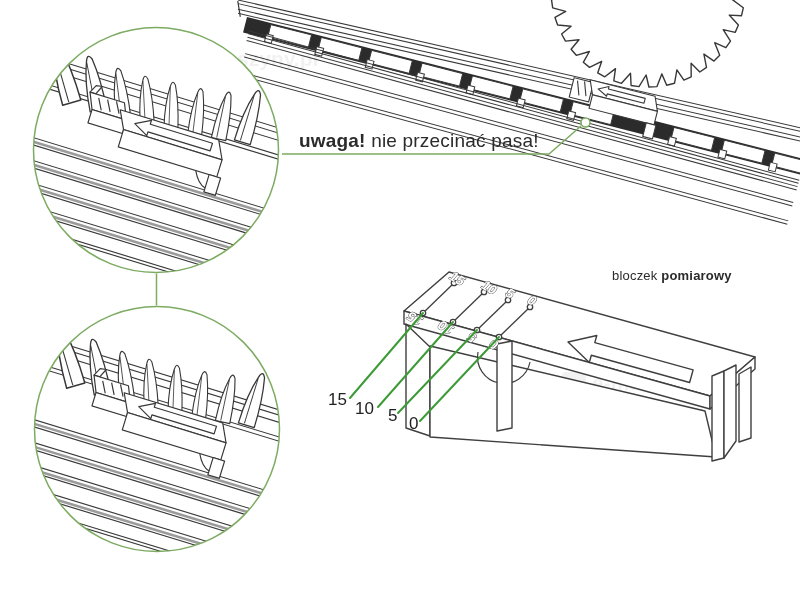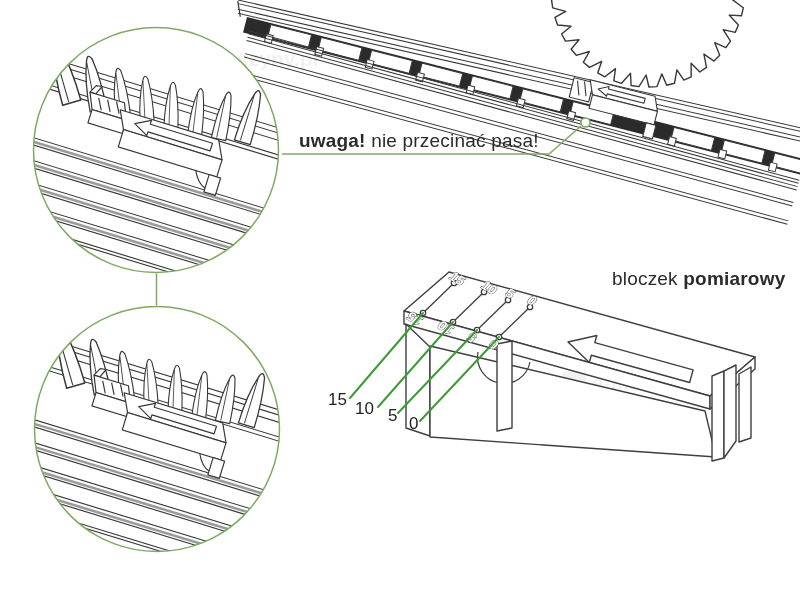--- a/index.html
+++ b/index.html
@@ -2,21 +2,21 @@
 <html><head>
 <meta charset="utf-8">
 <style>
   html,body{margin:0;padding:0;background:#fff;}
   #stage{position:relative;width:800px;height:600px;background:#fff;overflow:hidden;
          font-family:"Liberation Sans",sans-serif;}
   #stage svg{position:absolute;left:0;top:0;}
   .txt{position:absolute;color:#2b2b2b;white-space:nowrap;}
   .callout{left:299px;top:130px;font-size:19px;letter-spacing:.2px;}
   .callout b{font-weight:bold;}
-  .caption{left:612px;top:268px;font-size:19px;letter-spacing:.2px;}
+  .caption{left:612px;top:268px;font-size:13px;letter-spacing:.2px;}
   .caption b{font-weight:bold;}
   .num{font-size:17px;color:#222;}
   .n15{left:328px;top:390px;} .n10{left:355px;top:399px;}
   .n5{left:388px;top:406px;}  .n0{left:409px;top:414px;}
 </style>
 </head>
 <body>
 
 <div id="stage">
 <svg width="800" height="600" viewBox="0 0 800 600">

